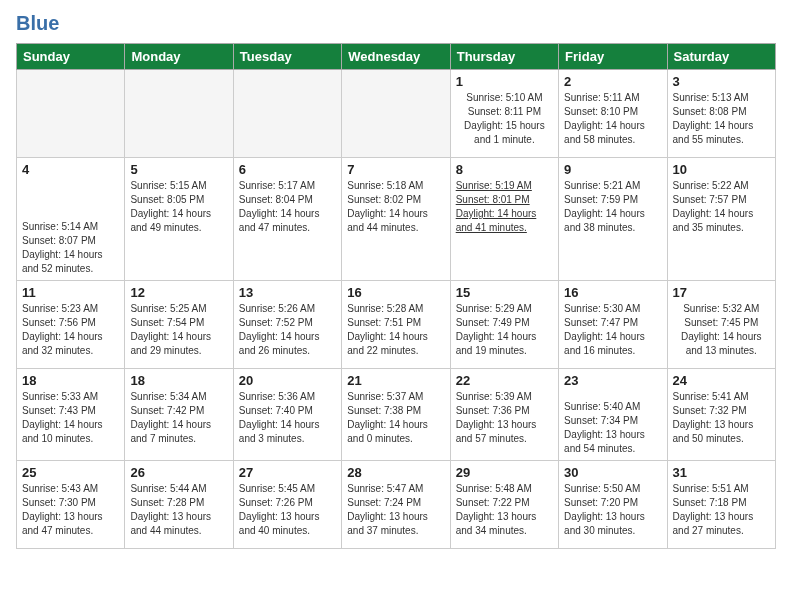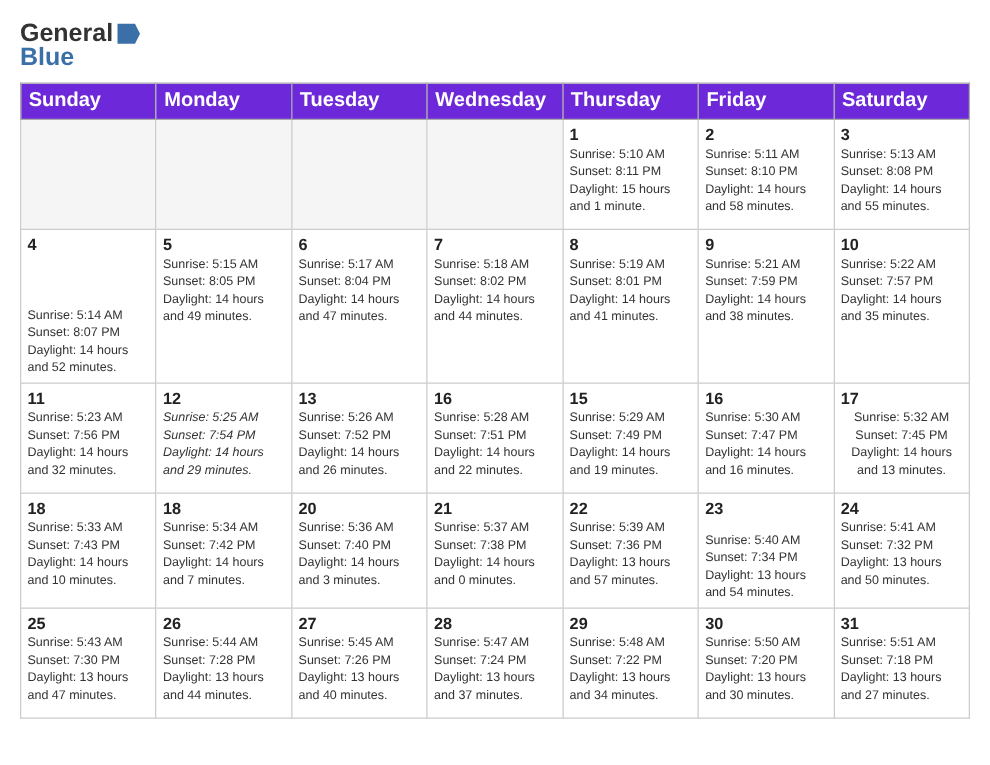--- a/index.html
+++ b/index.html
@@ -34,25 +34,25 @@
       font-size: 16px;
       font-weight: normal;
       color: #444;
     }
     .calendar {
       width: 100%;
       border-collapse: collapse;
       table-layout: fixed;
     }
     .calendar th {
-      background: #6d28d9;
+      background: #15803d;
       color: #fff;
       text-align: left;
       padding: 5px 6px;
-      font-size: 16px;
+      font-size: 13px;
       border: 1px solid #aaa;
     }
     .calendar td {
       border: 1px solid #ccc;
       vertical-align: top;
       padding: 4px 5px;
       font-size: 10px;
       color: #333;
       height: 88px;
       background: #fff;
@@ -75,26 +75,20 @@
     .logo-top {
       display: flex;
       align-items: center;
     }
   </style>
 </head>
 <body>
 
 <div class="header">
   <div class="logo">
-    <div class="logo-top">
-      <span style="font-size:20px;font-weight:bold;color:#333;">General</span>
-      <svg width="22" height="22" viewBox="0 0 22 22" style="margin-left:2px;margin-top:-2px;">
-        <polygon points="2,3 16,3 20,11 16,19 2,19" fill="#3a6fa8"></polygon>
-      </svg>
-    </div>
     <span style="font-size:20px;font-weight:bold;color:#3a6fa8;margin-top:-4px;">Blue</span>
   </div>
   <div class="title-block">
     <h1></h1>
     <h2></h2>
   </div>
 </div>
 
 <table class="calendar">
   <thead>
@@ -109,21 +103,21 @@
       </tr>
   </thead>
   <tbody id="calendar-body">
   <tr>
         <td class="empty"></td>
         <td class="empty"></td>
         <td class="empty"></td>
         <td class="empty"></td>
         <td>
           <span class="day-num">1</span>
-          <div class="day-info" style="white-space: pre-line;">Sunrise: 5:10 AM
+          <div class="day-info" style="white-space: pre-line; text-align: center;">Sunrise: 5:10 AM
 Sunset: 8:11 PM
 Daylight: 15 hours and 1 minute.</div>
         </td>
         <td>
           <span class="day-num">2</span>
           <div class="day-info" style="white-space: pre-line;">Sunrise: 5:11 AM
 Sunset: 8:10 PM
 Daylight: 14 hours and 58 minutes.</div>
         </td>
         <td>
@@ -153,21 +147,21 @@
 Daylight: 14 hours and 47 minutes.</div>
         </td>
         <td>
           <span class="day-num">7</span>
           <div class="day-info" style="white-space: pre-line;">Sunrise: 5:18 AM
 Sunset: 8:02 PM
 Daylight: 14 hours and 44 minutes.</div>
         </td>
         <td>
           <span class="day-num">8</span>
-          <div class="day-info" style="white-space: pre-line;">Sunrise: 5:19 AM
+          <div class="day-info" style="white-space: pre-line; text-decoration: underline;">Sunrise: 5:19 AM
 Sunset: 8:01 PM
 Daylight: 14 hours and 41 minutes.</div>
         </td>
         <td>
           <span class="day-num">9</span>
           <div class="day-info" style="white-space: pre-line;">Sunrise: 5:21 AM
 Sunset: 7:59 PM
 Daylight: 14 hours and 38 minutes.</div>
         </td>
         <td>
@@ -179,21 +173,21 @@
       </tr>
       <tr>
         <td>
           <span class="day-num">11</span>
           <div class="day-info" style="white-space: pre-line;">Sunrise: 5:23 AM
 Sunset: 7:56 PM
 Daylight: 14 hours and 32 minutes.</div>
         </td>
         <td>
           <span class="day-num">12</span>
-          <div class="day-info" style="white-space: pre-line; font-style: italic;">Sunrise: 5:25 AM
+          <div class="day-info" style="white-space: pre-line;">Sunrise: 5:25 AM
 Sunset: 7:54 PM
 Daylight: 14 hours and 29 minutes.</div>
         </td>
         <td>
           <span class="day-num">13</span>
           <div class="day-info" style="white-space: pre-line;">Sunrise: 5:26 AM
 Sunset: 7:52 PM
 Daylight: 14 hours and 26 minutes.</div>
         </td>
         <td>

